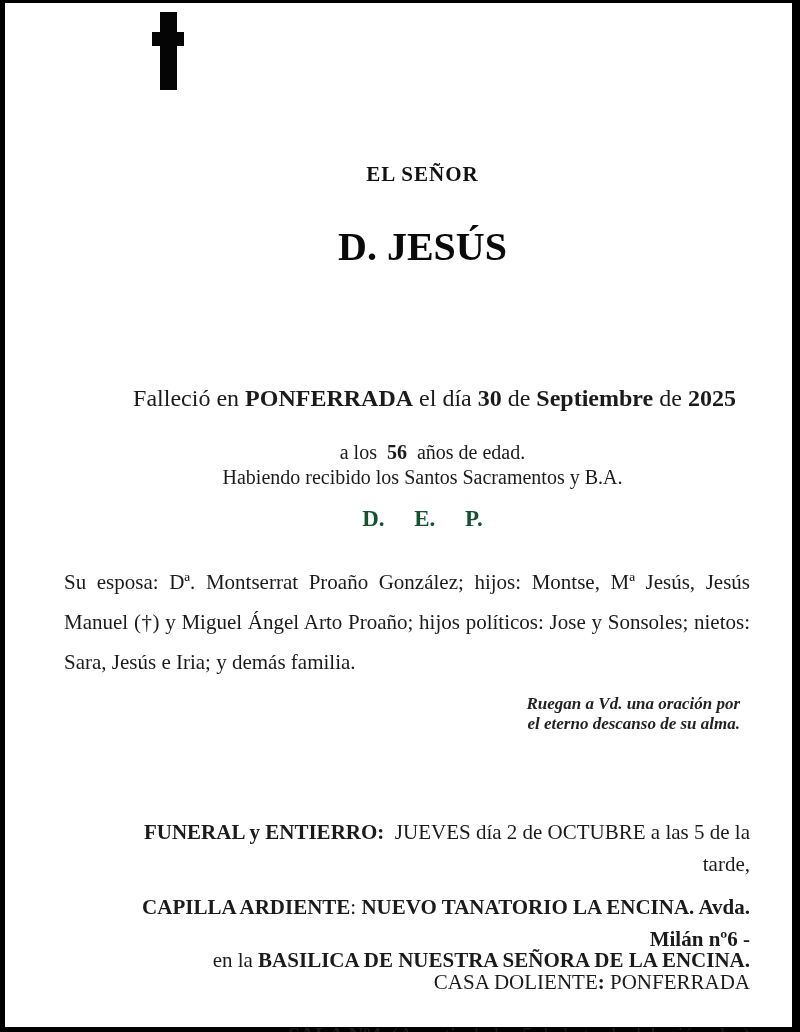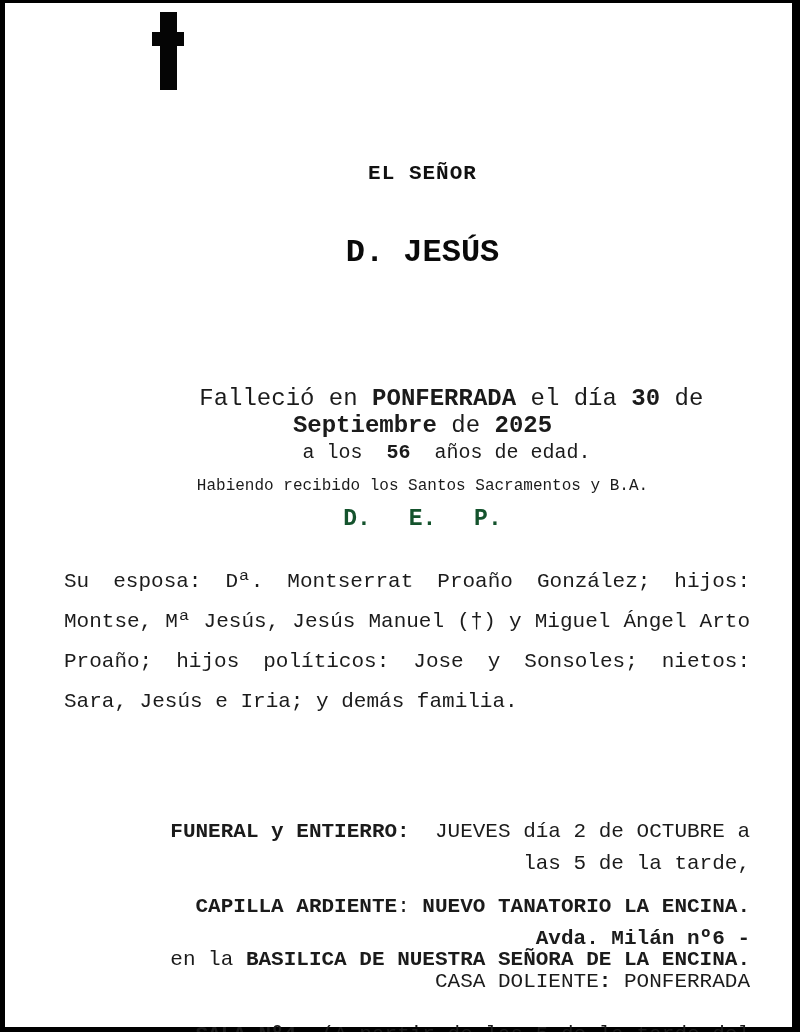--- a/index.html
+++ b/index.html
@@ -2,44 +2,44 @@
 <html><head>
 <meta charset="utf-8">
 <style>
   html,body{margin:0;padding:0;background:#e8e8e8;}
   .page{
     position:relative;
     width:800px;height:1032px;
     margin:0 auto;
     background:#ffffff;
     overflow:hidden;
-    font-family:Liberation Mono, monospace;
+    font-family:Liberation Serif, serif;
     color:#1b1b1b;
   }
   
   .frame{position:absolute;background:#000;}
   .frame-top{left:0;top:0;right:0;height:3px;}
   .frame-left{left:0;top:0;bottom:0;width:5px;}
   .frame-right{right:0;top:0;bottom:0;width:8px;}
   .frame-bottom{left:0;bottom:0;right:0;height:5px;}
 
   
   .cross{position:absolute;left:152px;top:12px;width:32px;height:78px;}
   .cross .stem{position:absolute;left:8px;top:0;width:17px;height:78px;background:#050505;}
   .cross .bar{position:absolute;left:0;top:20px;width:32px;height:14px;background:#050505;}
 
   .blk{position:absolute;}
   .center{left:90px;right:45px;text-align:center;}
   .leftcol{left:64px;right:50px;text-align:right;}
 
   .honorific{top:162px;font-size:21px;font-weight:700;letter-spacing:1px;color:#111;}
-  .bigname{top:227px;font-size:32px;font-weight:700;line-height:51px;color:#0a0a0a;letter-spacing:0px;text-align:center;}
+  .bigname{top:221px;font-size:40px;font-weight:700;line-height:51px;color:#0a0a0a;letter-spacing:0px;text-align:center;}
   .deathline{top:358px;font-size:24px;}
   .ageline{top:418px;font-size:20px;}
-  .sacraments{top:477px;font-size:16px;}
+  .sacraments{top:466px;font-size:20px;}
   .dep{top:506px;font-size:23px;font-weight:700;word-spacing:24px;color:#14532d;}
 
   .family{top:562px;font-size:21px;line-height:40px;text-align:justify;}
   .prayer{top:694px;left:300px;right:60px;text-align:right;
           font-size:17px;line-height:20px;font-weight:700;font-style:italic;color:#222;}
 
   .infoblock{font-size:21px;line-height:32px;}
   .funeral{top:784px;}
   .chapel{top:859px;}
   .home{top:934px;}
@@ -76,20 +76,24 @@
   <div class="blk center ageline segline">
     <span class="seg">a los </span><span class="seg b"> 56 </span><span class="seg"> años de edad.</span>
   </div>
 
   <div class="blk center sacraments">Habiendo recibido los Santos Sacramentos y B.A.</div>
 
   <div class="blk center dep">D. E. P.</div>
 
   <div class="blk leftcol family">Su esposa: Dª. Montserrat Proaño González; hijos: Montse, Mª Jesús, Jesús Manuel (†) y Miguel Ángel Arto Proaño; hijos políticos: Jose y Sonsoles; nietos: Sara, Jesús e Iria; y demás familia.</div>
 
+  <div class="blk prayer">
+    <div>Ruegan a Vd. una oración por</div>
+    <div>el eterno descanso de su alma.</div>
+  </div>
 
   <div class="blk leftcol infoblock funeral">
     <div class="segline">
       <span class="seg b">FUNERAL y ENTIERRO:</span><span class="seg">  JUEVES día 2 de OCTUBRE a las 5 de la tarde,</span>
     </div>
     <div class="segline">
       <span class="seg">en la </span><span class="seg b">BASILICA DE NUESTRA SEÑORA DE LA ENCINA.</span>
     </div>
   </div>
 

